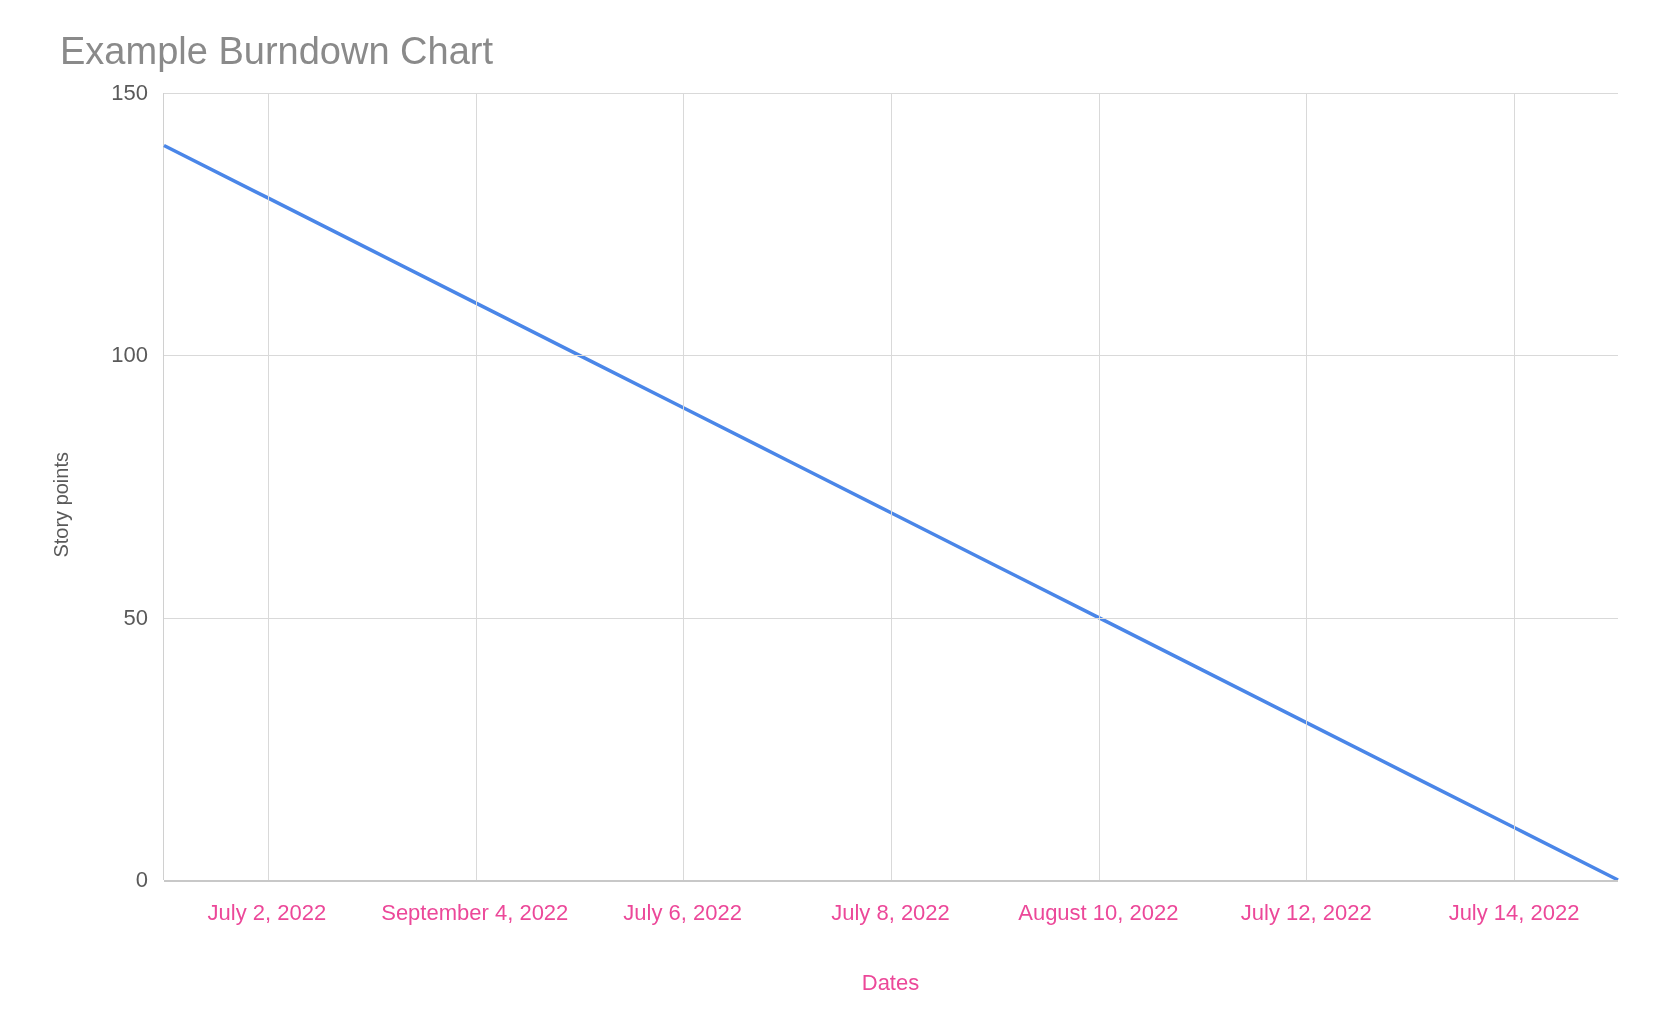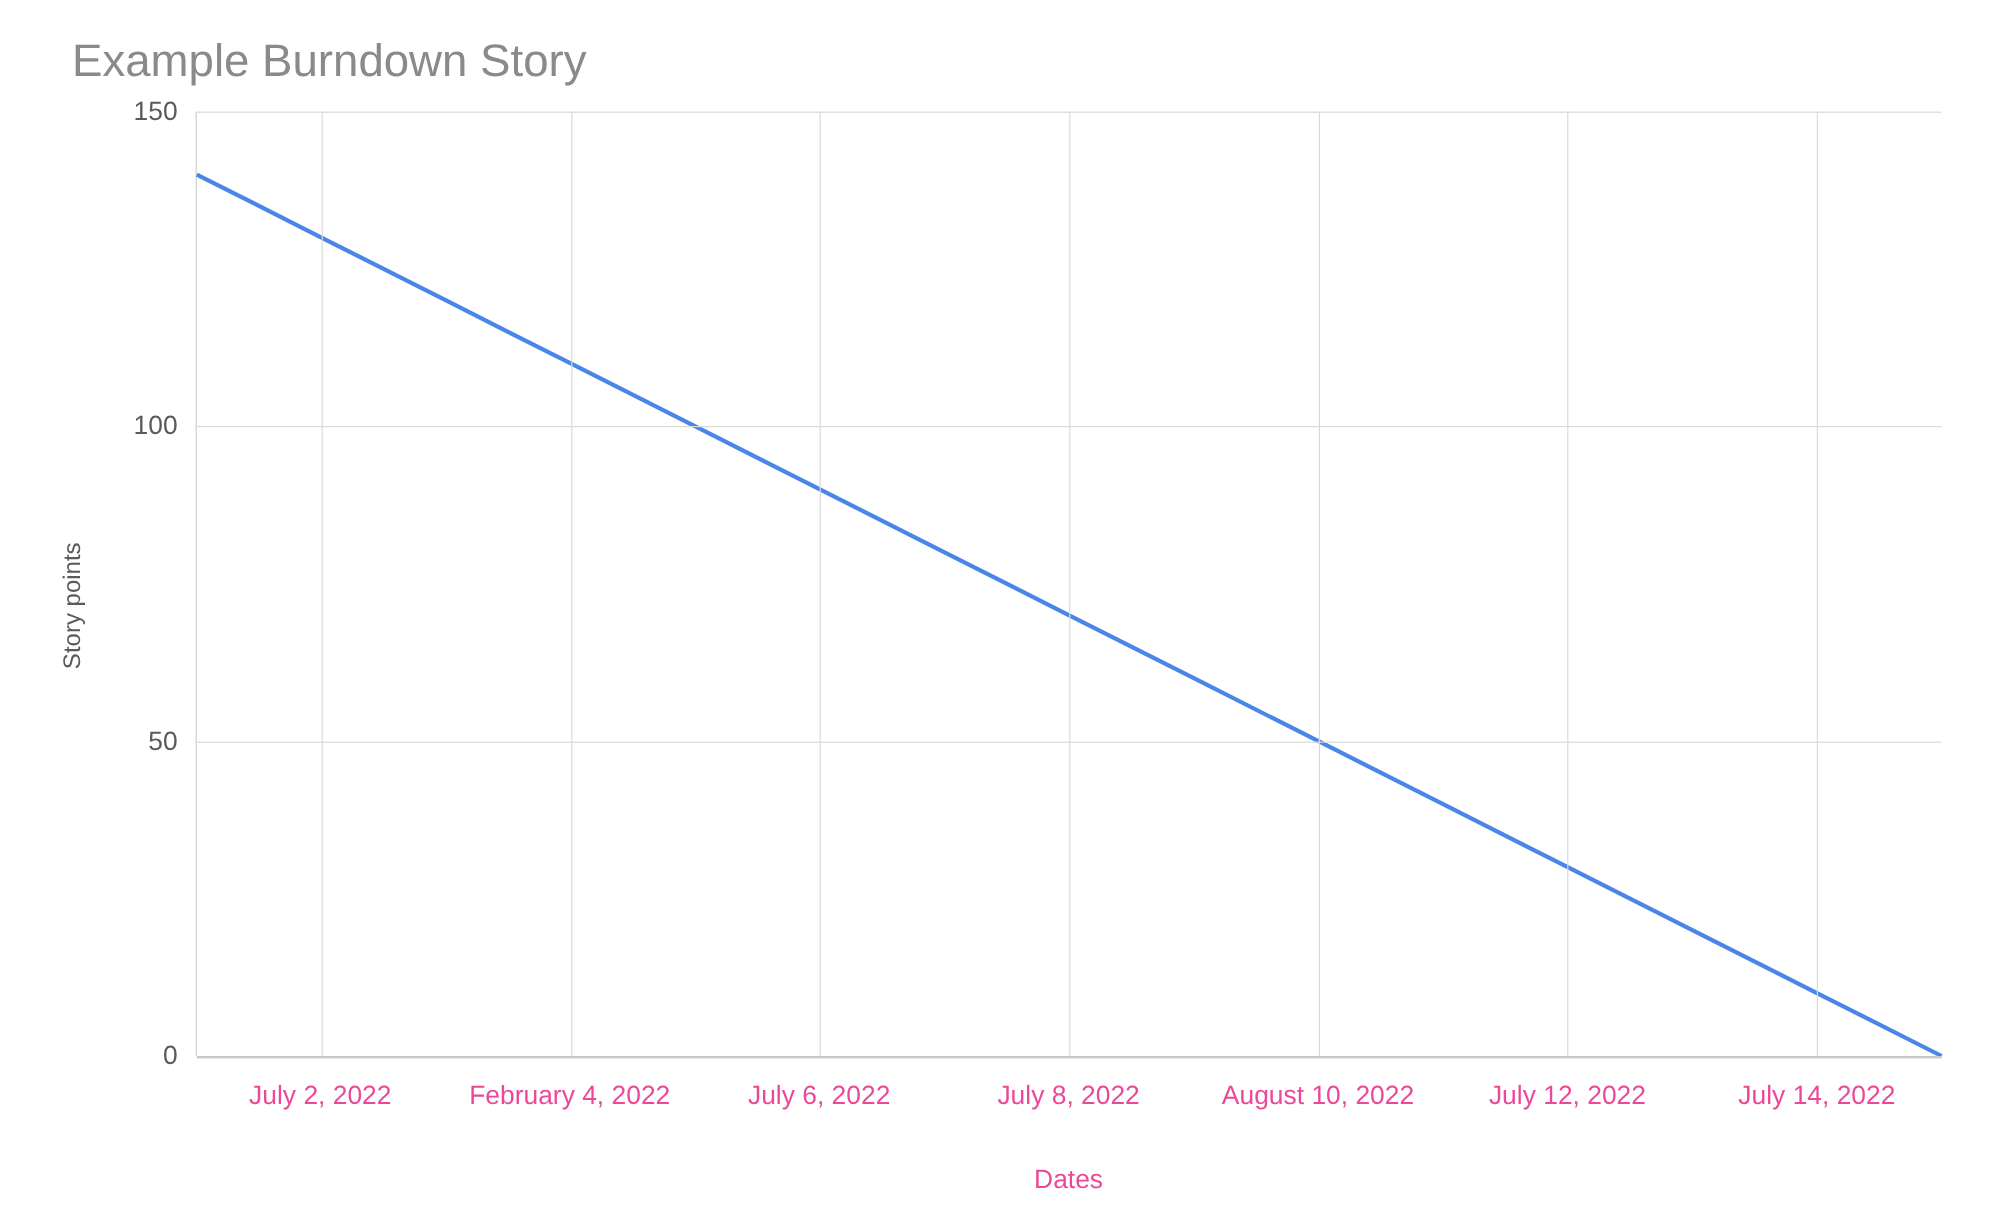--- a/index.html
+++ b/index.html
@@ -119,21 +119,21 @@
       font-size: 22px;
       color: #ec4899;
       margin-top: 40px;
       margin-left: 80px;
     }
   </style>
 </head>
 <body>
 
 <div class="chart-container">
-  <div class="chart-title">Example Burndown Story</div>
+  <div class="chart-title">Example Burndown Chart</div>
 
   <div class="chart-area">
     <div class="y-axis-label">Story points</div>
 
     <div class="plot-wrapper">
       <div class="plot-row">
         <div class="y-ticks" id="y-ticks" style="position: relative;">
             <div class="y-tick" style="position: absolute; right: 15px; top: 0%;">
               <span>150</span>
             </div>
@@ -160,21 +160,21 @@
             <div class="grid-v" style="left: 35.7143%;"></div>
             <div class="grid-v" style="left: 50%;"></div>
             <div class="grid-v" style="left: 64.2857%;"></div>
             <div class="grid-v" style="left: 78.5714%;"></div>
             <div class="grid-v" style="left: 92.8571%;"></div>
           </div>
       </div>
 
       <div class="x-ticks" id="x-ticks" style="position: relative;">
           <div class="x-tick" style="left: 7.14286%;">July 2, 2022</div>
-          <div class="x-tick" style="left: 21.4286%;">February 4, 2022</div>
+          <div class="x-tick" style="left: 21.4286%;">September 4, 2022</div>
           <div class="x-tick" style="left: 35.7143%;">July 6, 2022</div>
           <div class="x-tick" style="left: 50%;">July 8, 2022</div>
           <div class="x-tick" style="left: 64.2857%;">August 10, 2022</div>
           <div class="x-tick" style="left: 78.5714%;">July 12, 2022</div>
           <div class="x-tick" style="left: 92.8571%;">July 14, 2022</div>
         </div>
       <div class="x-axis-label">Dates</div>
     </div>
   </div>
 </div>

